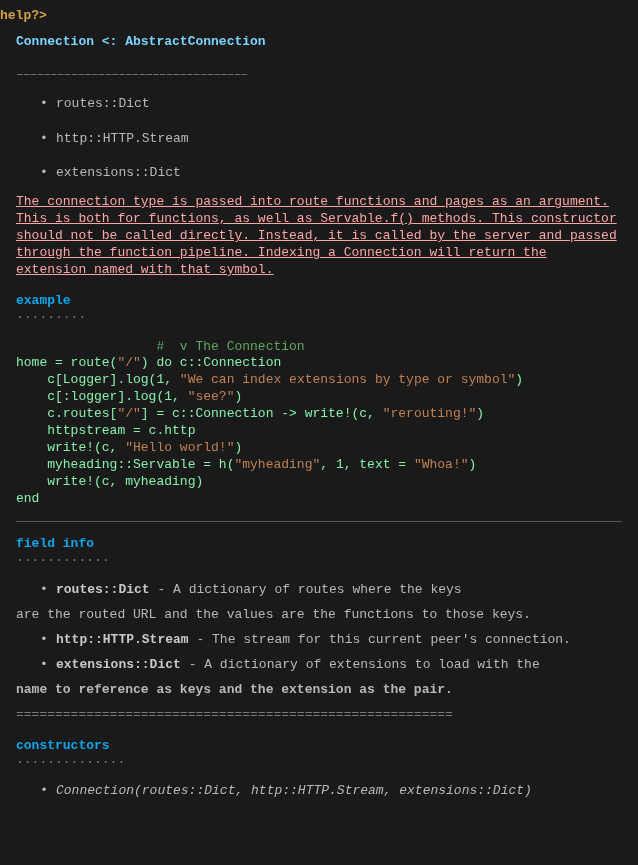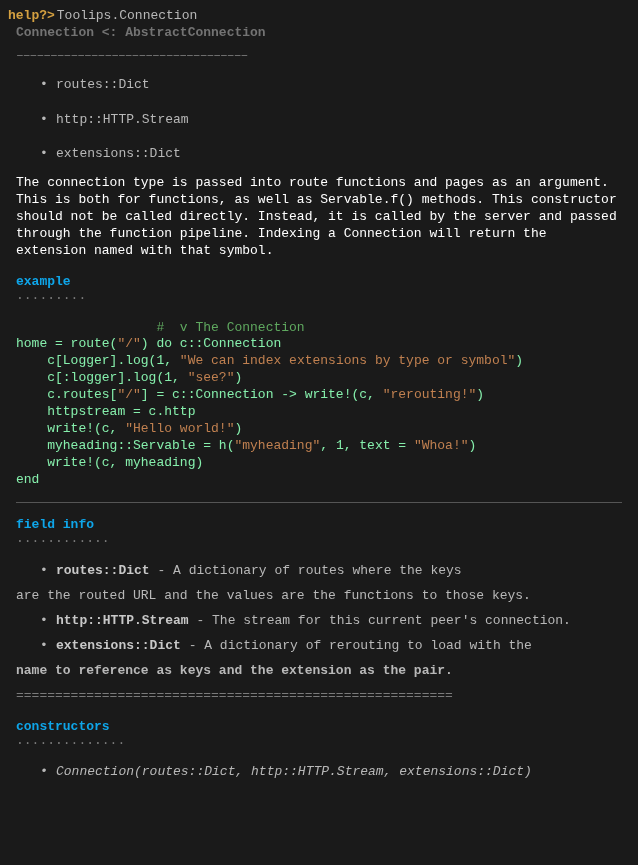--- a/index.html
+++ b/index.html
@@ -11,38 +11,38 @@
       background-color: #1a1a1a;
       color: #c8c8c8;
       font-family: 'Consolas', 'Monaco', 'Courier New', monospace;
       font-size: 13px;
       line-height: 1.3;
       padding: 8px 0;
       width: 638px;
     }
     .prompt-line {
       display: flex;
-      padding: 0 8px;
-      margin-bottom: 0;
+      padding: 0 0;
+      margin-bottom: 9px;
     }
     .help-prompt {
       color: #d4a040;
       font-weight: bold;
     }
     .prompt-input {
       color: #b8b8b8;
       margin-left: 2px;
     }
     .doc-content {
       padding: 0 16px;
     }
     .title-line {
-      color: #737373;
-      font-weight: bold;
-      margin-bottom: 6px;
+      color: #7dd3fc;
+      font-weight: bold;
+      margin-bottom: 16px;
     }
     .title-underline {
       color: #7a7a7a;
       letter-spacing: -1px;
       margin-bottom: 12px;
     }
     .field-list {
       list-style: none;
       padding-left: 24px;
       margin-bottom: 12px;
@@ -56,23 +56,24 @@
     .field-list li:last-child {
       margin-bottom: 0;
     }
     .field-list li::before {
       content: "•";
       position: absolute;
       left: 0;
       color: #b8b8b8;
     }
     .description {
-      color: #ffffff;
+      color: #fca5a5;
       margin-bottom: 12px;
       margin-top: 12px;
+      text-decoration: underline;
     }
     .section-header {
       font-weight: bold;
       color: #0ea5e9;
       margin-top: 14px;
     }
     .section-dots {
       color: #7a7a7a;
       margin-bottom: 12px;
     }
@@ -140,21 +141,20 @@
       position: absolute;
       left: 0;
       color: #b8b8b8;
     }
   </style>
 </head>
 <body>
 
 <div class="prompt-line">
   <span class="help-prompt">help?&gt;</span>
-  <span class="prompt-input"> Toolips.Connection</span>
 </div>
 
 <div class="doc-content">
   <div class="title-line">Connection &lt;: AbstractConnection</div>
   <div class="title-underline">––––––––––––––––––––––––––––––––––</div>
 
   <ul class="field-list">
     <li>routes::Dict</li>
     <li>http::HTTP.Stream</li>
     <li>extensions::Dict</li>
@@ -182,21 +182,21 @@
   <div class="section-dots">············</div>
 
   <ul class="fieldinfo-list">
     <li><span class="bold">routes::Dict</span><span> - A dictionary of routes where the keys</span></li>
   </ul>
 
   <div class="continuation">are the routed URL and the values are the functions to those keys.</div>
 
   <ul class="fieldinfo-list">
     <li><span class="bold">http::HTTP.Stream</span><span> - The stream for this current peer's connection.</span></li>
-    <li><span class="bold">extensions::Dict</span><span> - A dictionary of rerouting to load with the</span></li>
+    <li><span class="bold">extensions::Dict</span><span> - A dictionary of extensions to load with the</span></li>
   </ul>
 
   <div class="continuation bold">name to reference as keys and the extension as the pair.</div>
   <div class="separator-eq">========================================================</div>
 
   <div class="section-header">constructors</div>
   <div class="section-dots">··············</div>
 
   <ul class="constructor-list">
     <li>Connection(routes::Dict, http::HTTP.Stream, extensions::Dict)</li>

